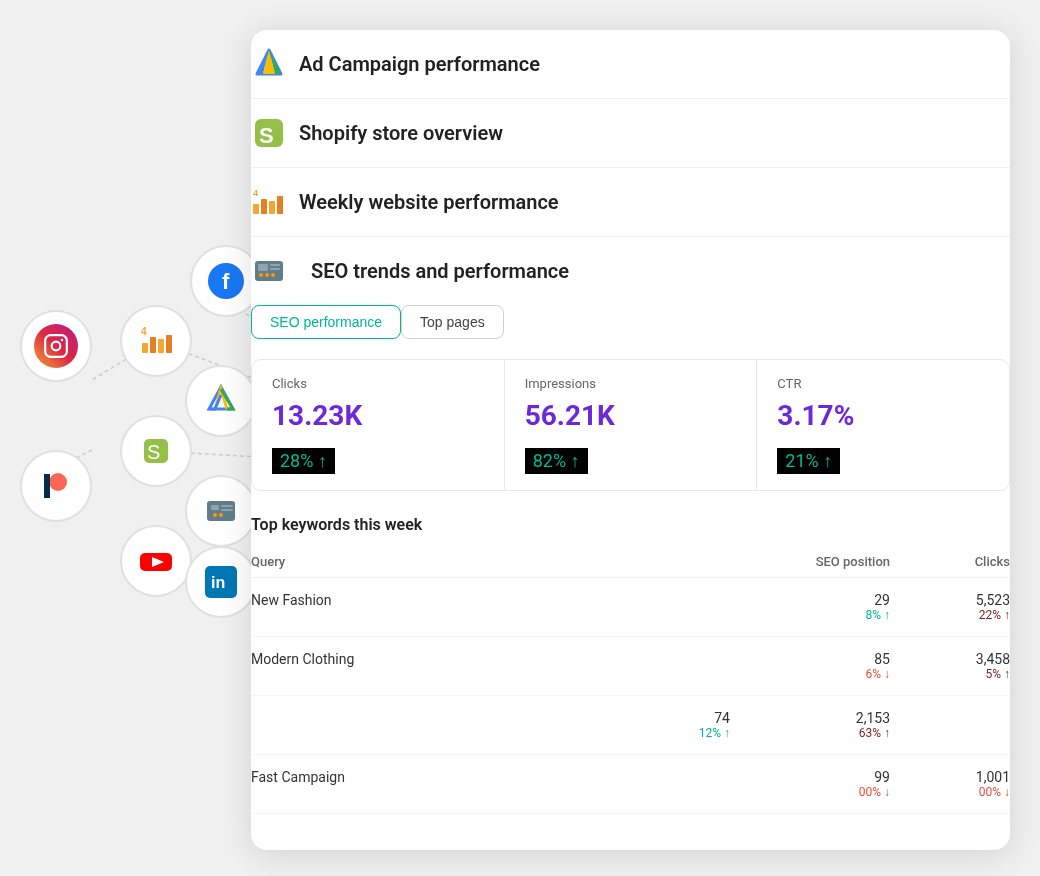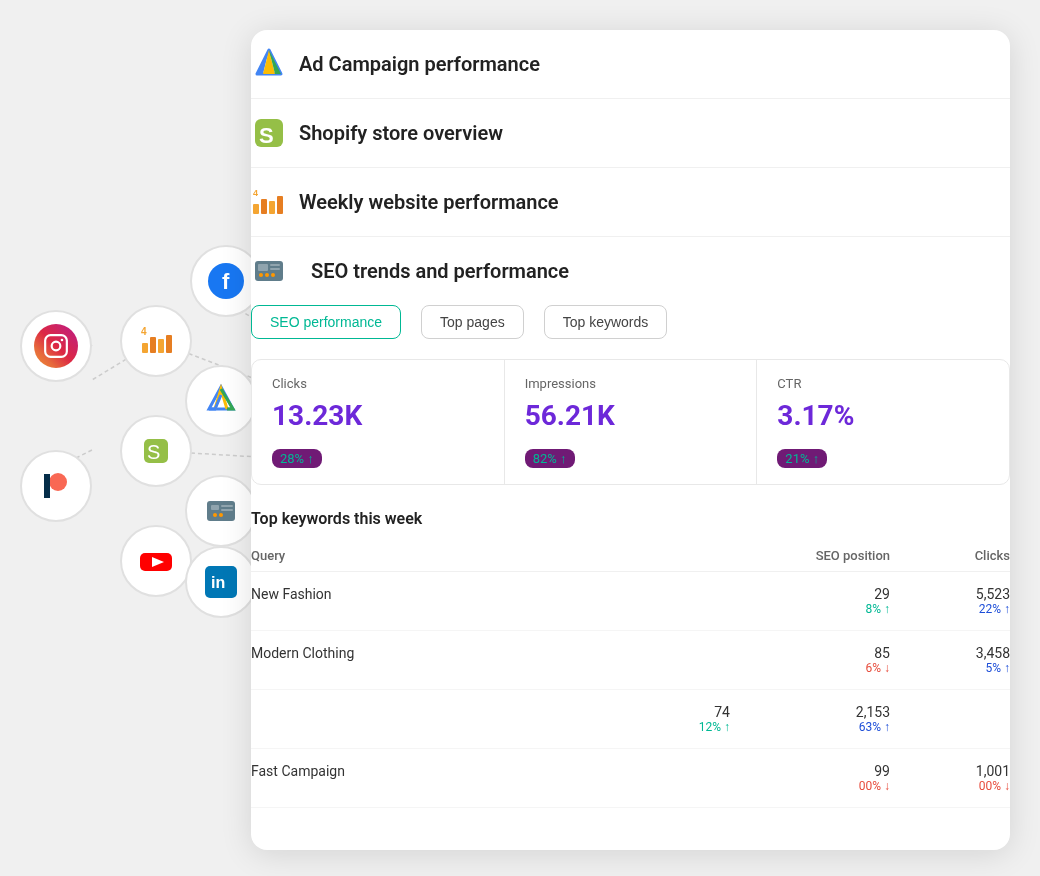--- a/index.html
+++ b/index.html
@@ -166,21 +166,21 @@
     .seo-header {
       display: flex;
       align-items: center;
       gap: 24px;
       margin-bottom: 16px;
     }
 
     
     .tabs-row {
       display: flex;
-      gap: 20px;
+      gap: 0;
       margin-bottom: 20px;
     }
 
     .tab {
       padding: 8px 18px;
       border-radius: 8px;
       border: 1.5px solid #d0d0d0;
       background: white;
       font-size: 14px;
       font-weight: 500;
@@ -221,26 +221,26 @@
     }
 
     .metric-value {
       font-size: 28px;
       font-weight: 700;
       color: #6d28d9;
       margin-bottom: 16px;
     }
 
     .metric-change {
-      font-size: 13px;
+      font-size: 18px;
       color: #00b894;
-      background: #701a75;
+      background: #000000;
       display: inline-block;
       padding: 2px 8px;
-      border-radius: 8px;
+      border-radius: 0;
     }
 
     
     .keywords-section {
       margin-top: 8px;
     }
 
     .keywords-title {
       font-size: 16px;
       font-weight: 600;
@@ -300,21 +300,21 @@
       font-size: 14px;
       color: #333;
       display: block;
     }
 
     .clicks-change {
       font-size: 12px;
       display: block;
     }
 
-    .clicks-change.up { color: #1d4ed8; }
+    .clicks-change.up { color: #7f1d1d; }
     .clicks-change.down { color: #e74c3c; }
 
     
     .instagram-gradient {
       background: linear-gradient(45deg, #f09433, #e6683c, #dc2743, #cc2366, #bc1888);
       border-radius: 50%;
       width: 44px;
       height: 44px;
       display: flex;
       align-items: center;
@@ -471,21 +471,20 @@
             <circle cx="16" cy="22" r="2" fill="#ff9800"></circle>
             <circle cx="22" cy="22" r="2" fill="#ff9800"></circle>
           </svg>
         </div>
         <span class="section-title">SEO trends and performance</span>
       </div>
 
       <div class="tabs-row">
         <button class="tab active">SEO performance</button>
         <button class="tab">Top pages</button>
-        <button class="tab">Top keywords</button>
       </div>
 
       <div class="metrics-row">
         <div class="metric-cell">
           <div class="metric-label">Clicks</div>
           <div class="metric-value">13.23K</div>
           <span class="metric-change">28% ↑</span>
         </div>
         <div class="metric-cell">
           <div class="metric-label">Impressions</div>

